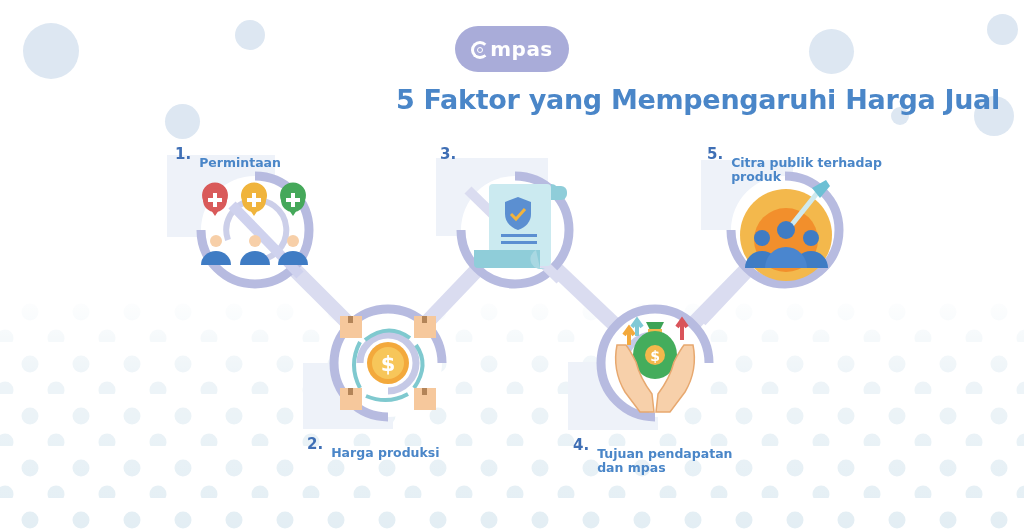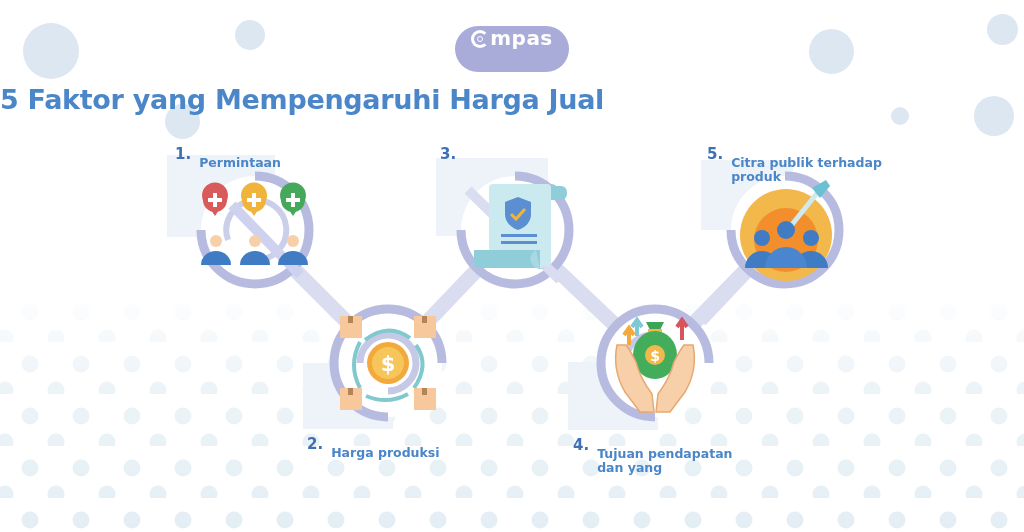--- a/index.html
+++ b/index.html
@@ -1,24 +1,24 @@
 <!DOCTYPE html>
 <html><head>
 <meta charset="utf-8">
 <style>
   html, body { margin:0; padding:0; }
   body { width:1024px; height:532px; overflow:hidden; background:#ffffff; font-family:"Liberation Sans", "DejaVu Sans", sans-serif; }
   .canvas { position:relative; width:1024px; height:532px; overflow:hidden; background:#ffffff; }
   .dots { position:absolute; left:0; top:290px; width:1024px; height:242px; }
   .deco { position:absolute; border-radius:50%; background:#dde7f2; }
-  .logo { position:absolute; left:455px; top:26px; width:114px; height:46px; border-radius:23px; background:#a9acd9; display:flex; align-items:flex-start; justify-content:center; }
+  .logo { position:absolute; left:455px; top:26px; width:114px; height:46px; border-radius:23px; background:#a9acd9; display:flex; align-items:center; justify-content:center; }
   .logo-text { color:#ffffff; font-weight:bold; font-size:20px; letter-spacing:0.5px; font-family:"DejaVu Sans", sans-serif; }
   .logo-c { display:inline-block; width:18px; height:18px; border-radius:50%; border:3px solid #ffffff; border-right-color:transparent; margin-right:1px; vertical-align:-3px; box-sizing:border-box; position:relative; }
   .logo-c::after { content:""; position:absolute; left:3px; top:3px; width:6px; height:6px; border-radius:50%; border:1.5px solid #ffffff; box-sizing:border-box; }
-  .title { position:absolute; left:0; top:84px; width:1000px; text-align:left; font-size:27px; font-weight:bold; color:#4a86c8; font-family:"DejaVu Sans", sans-serif; letter-spacing:-0.3px; }
+  .title { position:absolute; left:0; top:84px; width:1000px; text-align:right; font-size:27px; font-weight:bold; color:#4a86c8; font-family:"DejaVu Sans", sans-serif; letter-spacing:-0.3px; }
   .lbl { position:absolute; font-family:"DejaVu Sans", sans-serif; font-weight:bold; color:#4a86c8; font-size:12.5px; line-height:14px; display:flex; }
   .lbl .num { font-size:15px; color:#3f6fb5; margin-right:8px; line-height:15px; }
   .lbl .txt { white-space:pre-line;margin-top:9px; }
   .art { position:absolute; left:0; top:0; }
 </style>
 </head>
 <body>
 
 <div class="canvas">
 
@@ -197,16 +197,16 @@
     <span class="txt">Citra publik terhadap
 produk</span>
   </div>
   <div class="lbl" style="left:307px;top:437px;">
     <span class="num">2.</span>
     <span class="txt">Harga produksi</span>
   </div>
   <div class="lbl" style="left:573px;top:438px;">
     <span class="num">4.</span>
     <span class="txt">Tujuan pendapatan
-dan yang</span>
+dan mpas</span>
   </div>
 
 </div>
 
 </body></html>

